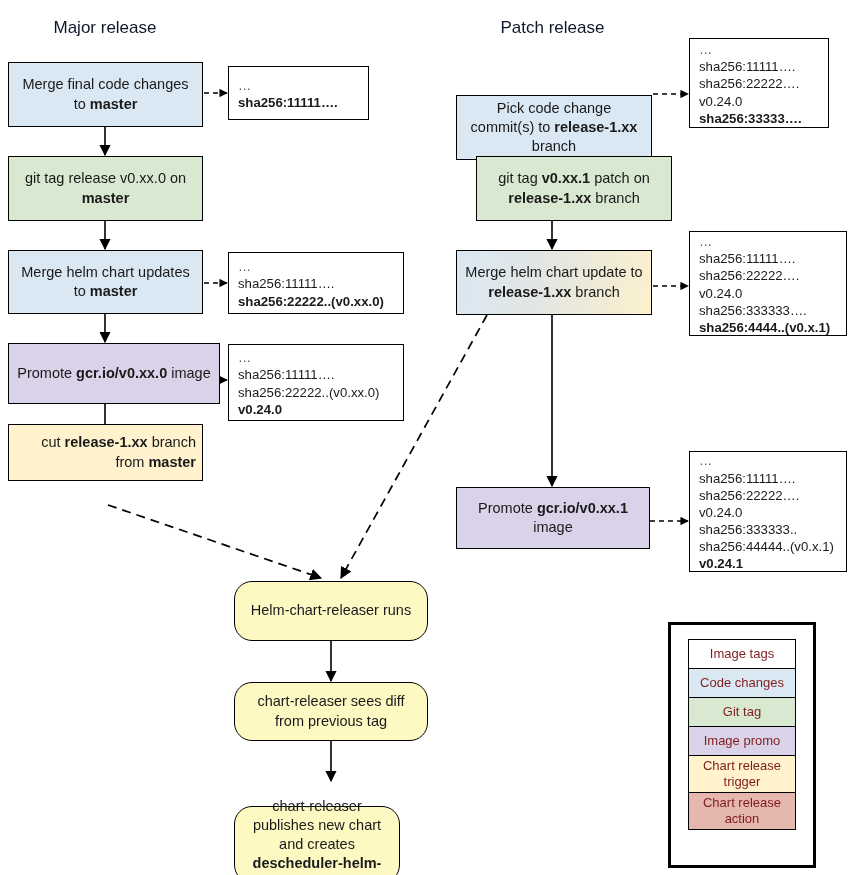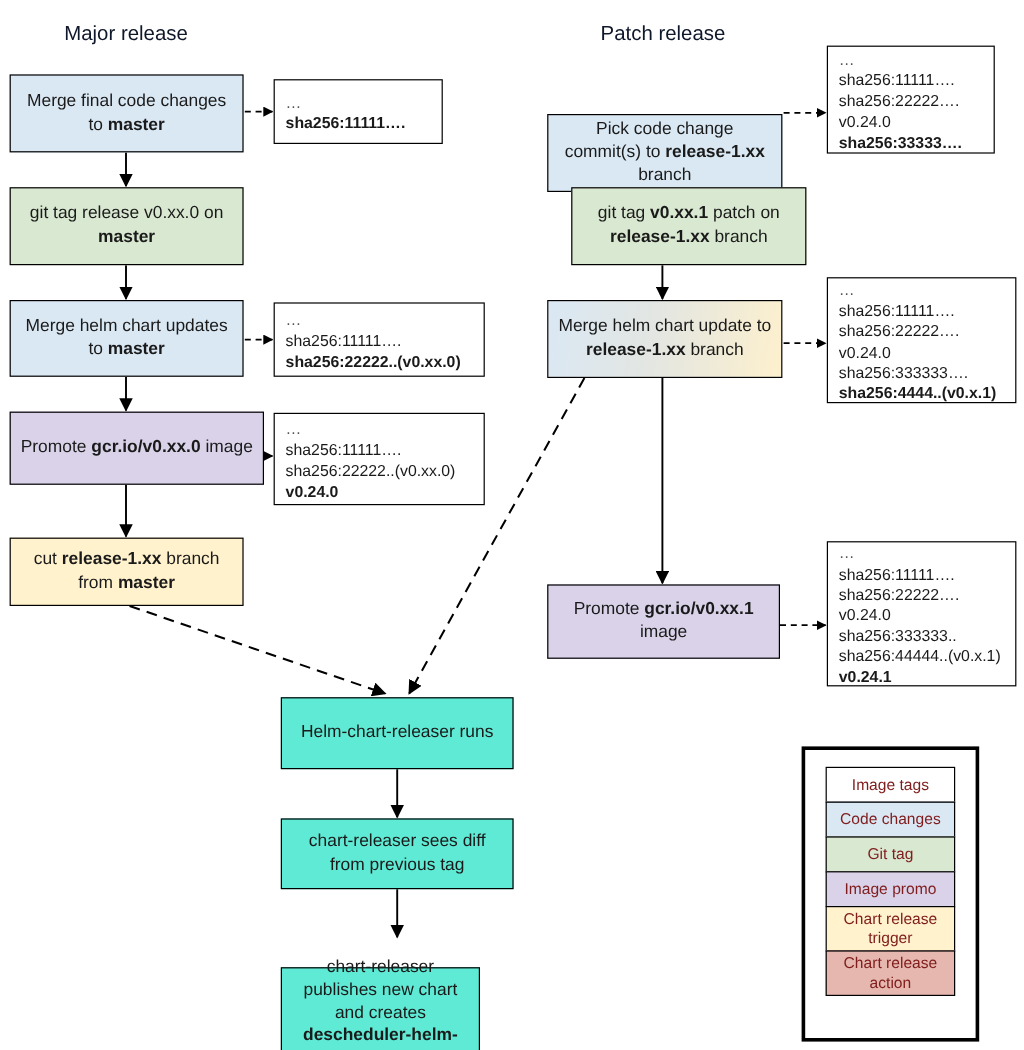--- a/index.html
+++ b/index.html
@@ -45,21 +45,21 @@
     font-size: 17px;
     color: #0f172a;
     text-align: center;
     white-space: nowrap;
   }
 
   .fill-code   { background: #dae8f4; }
   .fill-git    { background: #d9e8d0; }
   .fill-promo  { background: #d9d2e9; }
   .fill-trig   { background: #fff2cc; }
-  .fill-action { background: #5eead4; }
+  .fill-action { background: #fef9c3; border-radius: 18px; }
   .fill-mix    { background: linear-gradient(100deg, #dae8f4 0%, #e3e6e2 45%, #fdf0cd 100%); }
 
   
   .note {
     position: absolute;
     z-index: 2;
     border: 1px solid #000000;
     background: #ffffff;
     font-size: 13.2px;
     line-height: 1.30;
@@ -161,21 +161,21 @@
   </div>
 
   <div class="node fill-code" style="left:8px; top:250px; width:195px; height:64px;">
     <span class="txt"><span>Merge helm chart updates to </span><b>master</b></span>
   </div>
 
   <div class="node fill-promo" style="left:8px; top:343px; width:212px; height:61px;">
     <span class="txt"><span>Promote </span><b>gcr.io/v0.xx.0</b><span> image</span></span>
   </div>
 
-  <div class="node fill-trig" style="left:8px; top:448px; width:195px; height:57px;">
+  <div class="node fill-trig" style="left:8px; top:424px; width:195px; height:57px;text-align:right;">
     <span class="txt"><span>cut </span><b>release-1.xx</b><span> branch from </span><b>master</b></span>
   </div>
 
   <div class="node fill-code" style="left:456px; top:62px; width:196px; height:65px;margin-top:33px;">
     <span class="txt"><span>Pick code change commit(s) to </span><b>release-1.xx</b><span> branch</span></span>
   </div>
 
   <div class="node fill-git" style="left:476px; top:156px; width:196px; height:65px;">
     <span class="txt"><span>git tag </span><b>v0.xx.1</b><span> patch on </span><b>release-1.xx</b><span> branch</span></span>
   </div>

